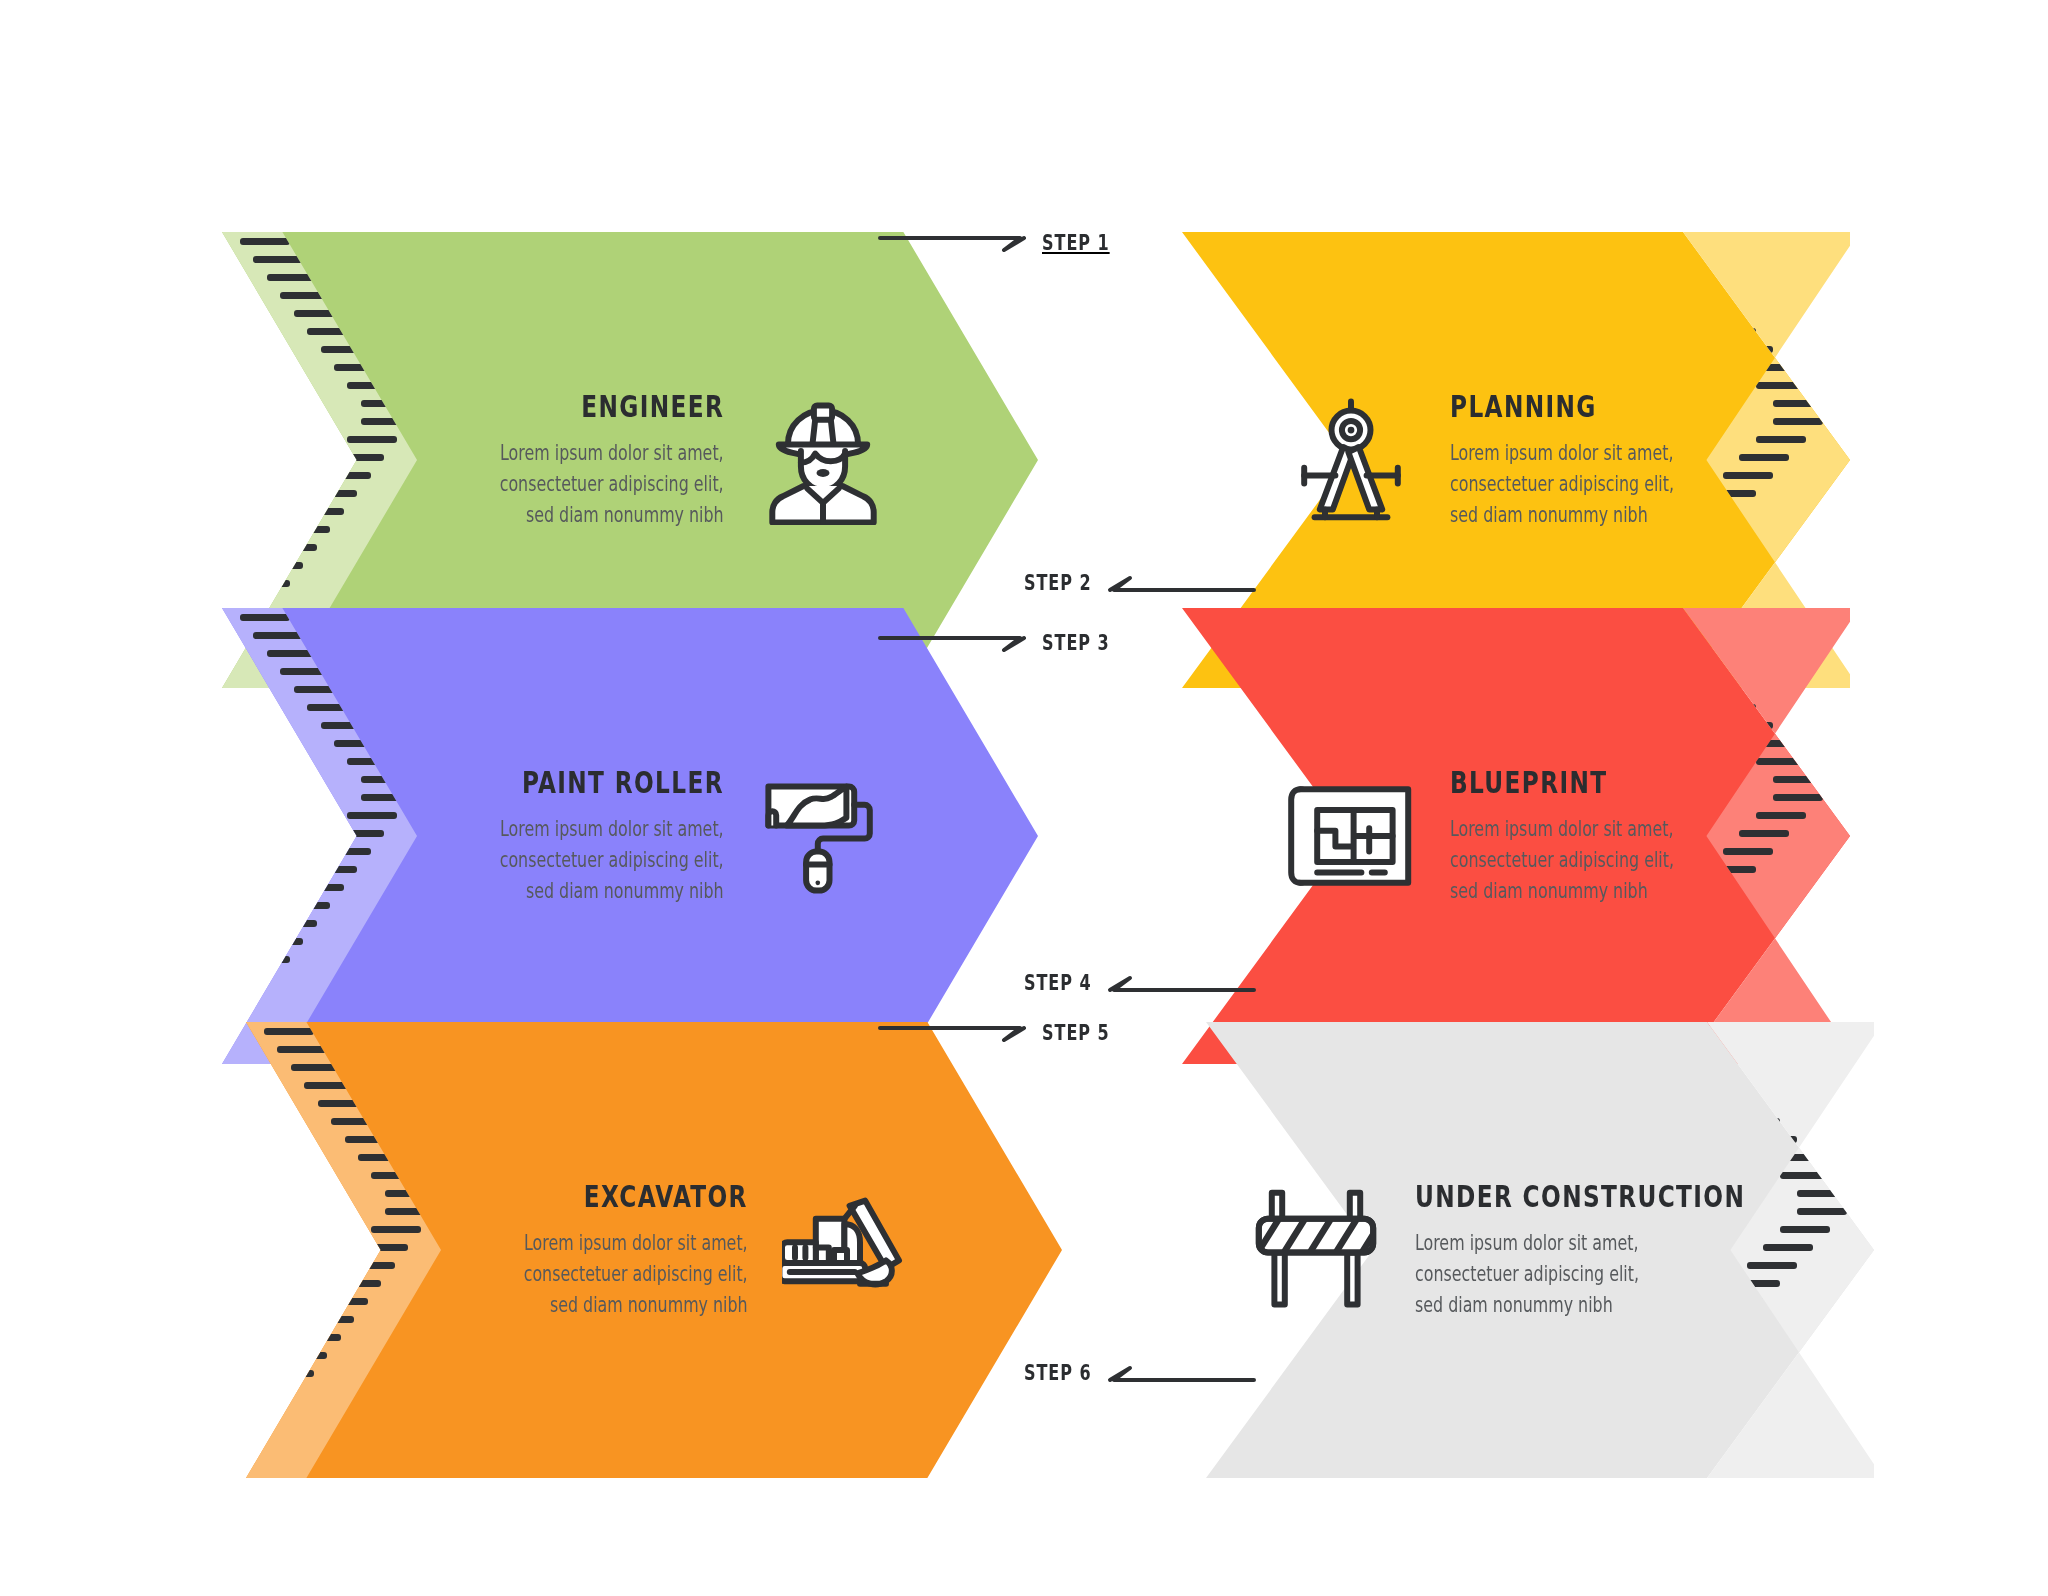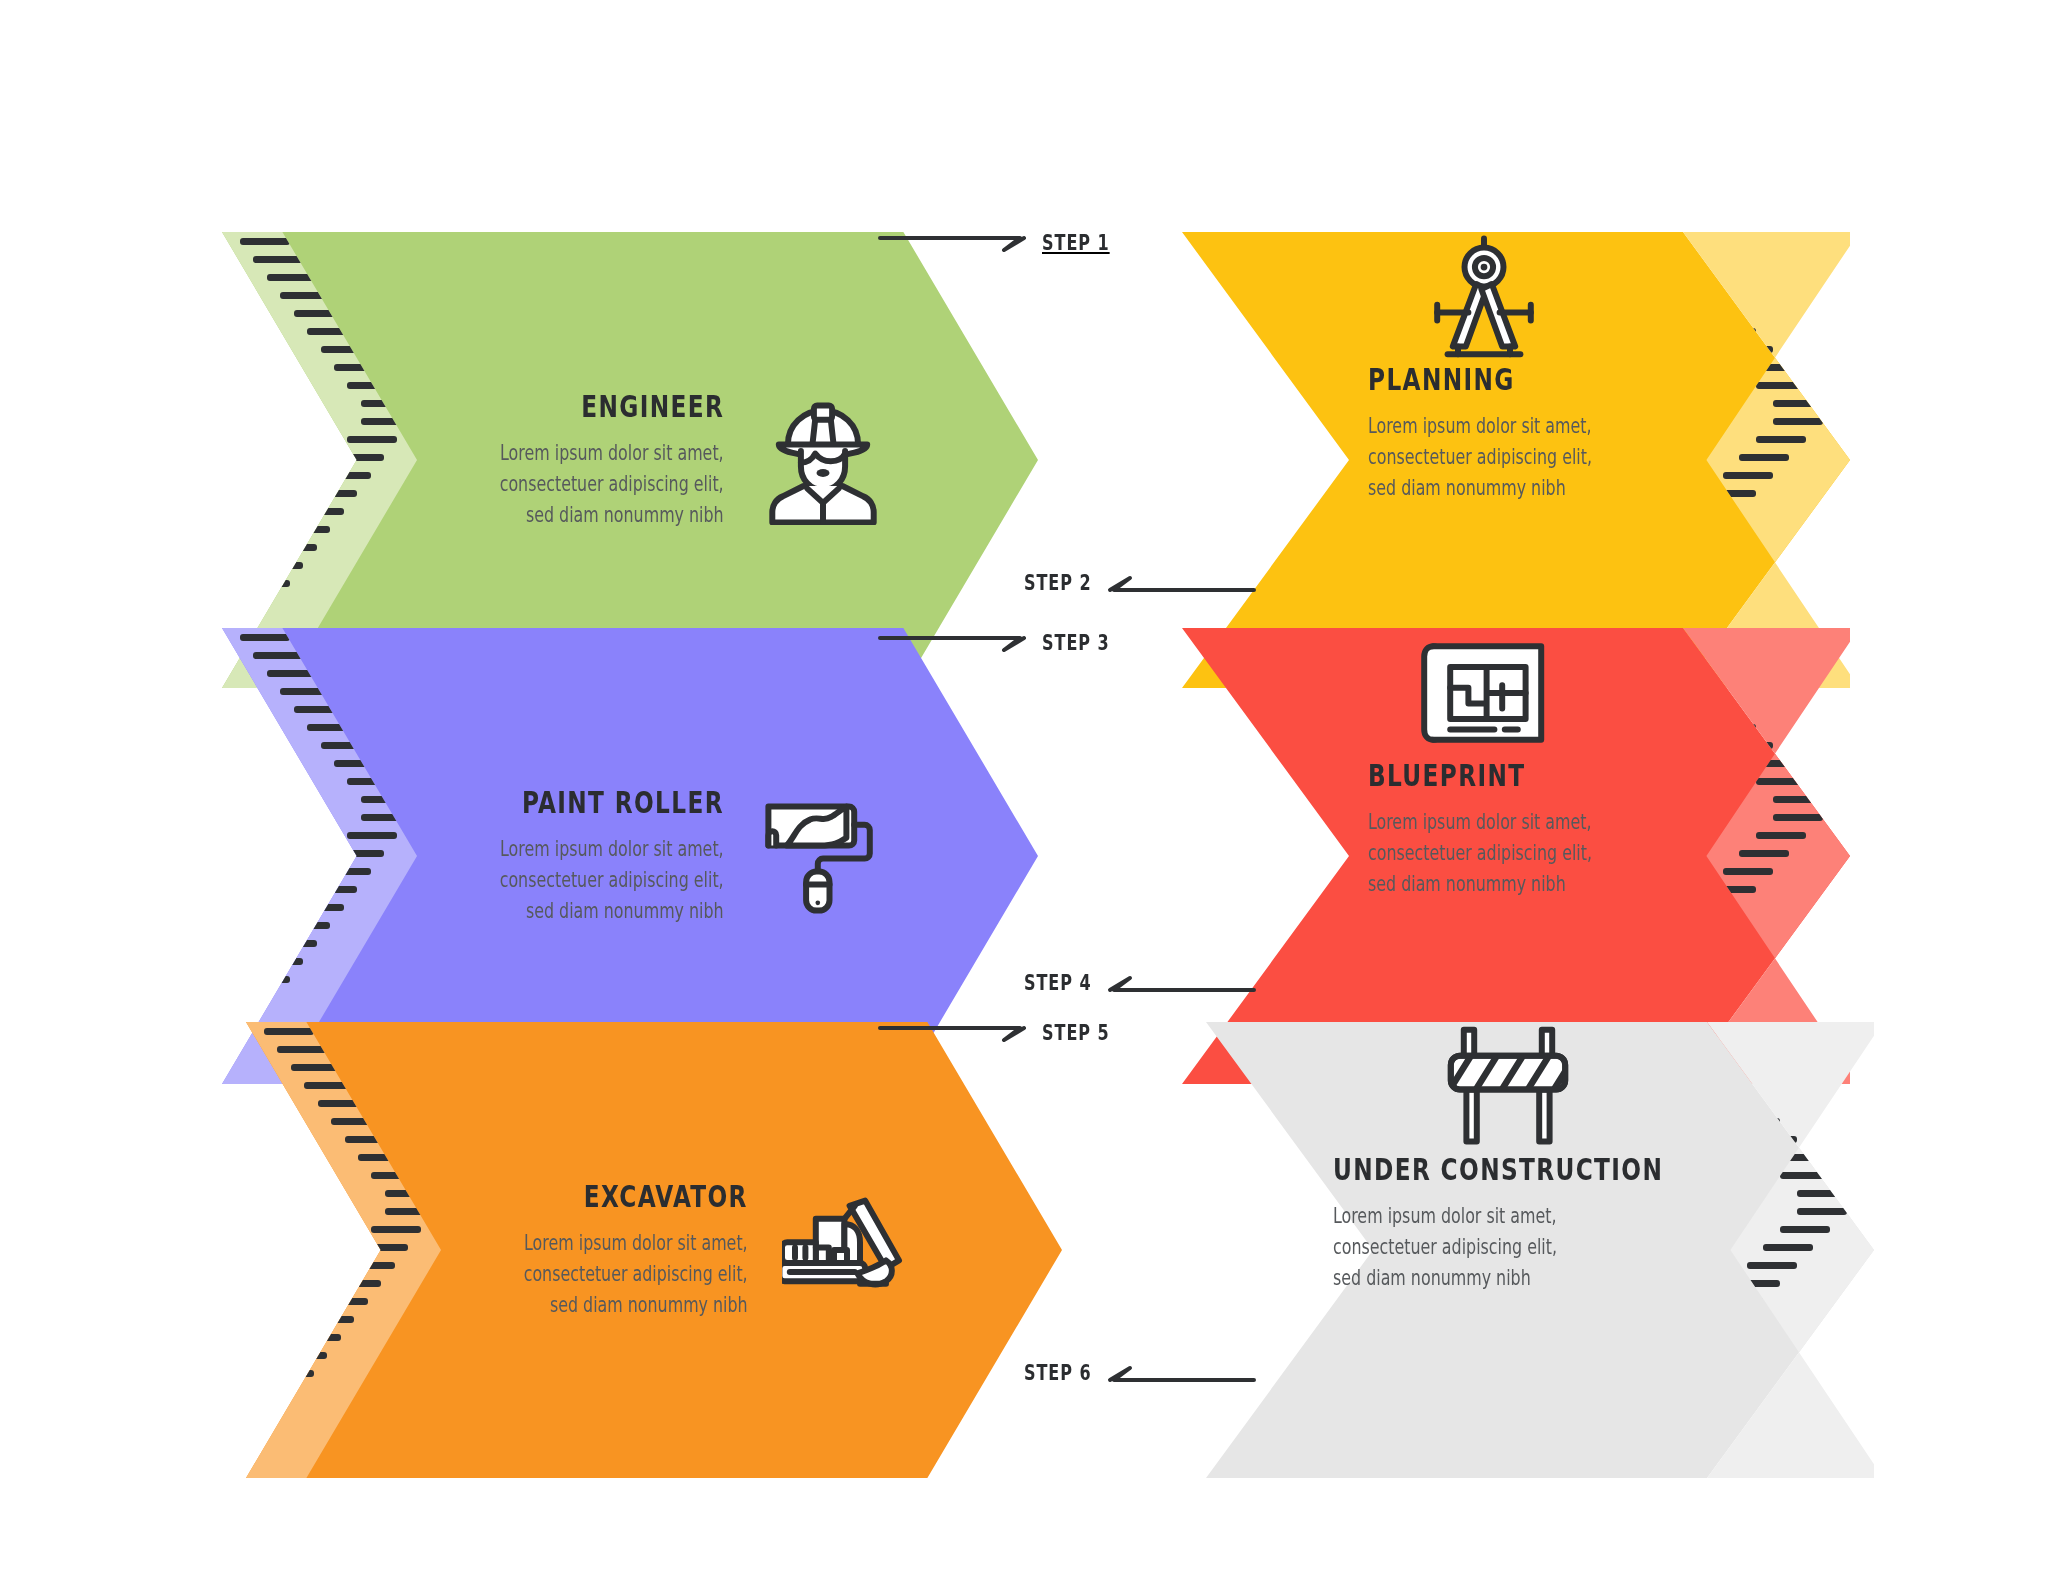--- a/index.html
+++ b/index.html
@@ -6,21 +6,21 @@
   html, body {
     width: 2048px; height: 1596px;
     background: #ffffff;
     font-family: "Liberation Sans", sans-serif;
     overflow: hidden;
   }
   #stage { position: relative; width: 2048px; height: 1596px; }
 
   .row { position: absolute; left: 0; width: 2048px; height: 360px; }
   #row-0 { top: 232px; }
-  #row-1 { top: 628px; }
+  #row-1 { top: 608px; }
   #row-2 { top: 1022px; margin-left: 24px; }
 
   
   .panel { position: absolute; top: 0; height: 456px; }
   .panel.left  { left: 222px;  width: 816px; }
   .panel.right { left: 1182px; width: 668px; }
 
   .chev, .band, .bandmask {
     position: absolute; left: 0; top: 0; width: 100%; height: 100%;
   }
@@ -51,21 +51,21 @@
     position: absolute; height: 7px; width: 50px; border-radius: 3px;
     background: #2e3033;
   }
 
   
   .content {
     position: absolute; top: 0; height: 100%;
     display: flex; align-items: center;
   }
   .panel.left .content  { right: 150px; left: 200px; justify-content: flex-end; }
-  .panel.right .content { left: 120px; right: 150px; justify-content: flex-start; flex-direction: column; }
+  .panel.right .content { left: 120px; right: 150px; justify-content: center; }
 
   .textblock { display: flex; flex-direction: column; }
   .panel.left .textblock  { align-items: flex-end; text-align: right; }
   .panel.right .textblock { align-items: flex-start; text-align: left; }
 
   .title {
     font-family: "DejaVu Sans Condensed", "Liberation Sans Narrow", "Liberation Sans", sans-serif;
     font-weight: 700;
     font-size: 30px;
     letter-spacing: 1.6px;

